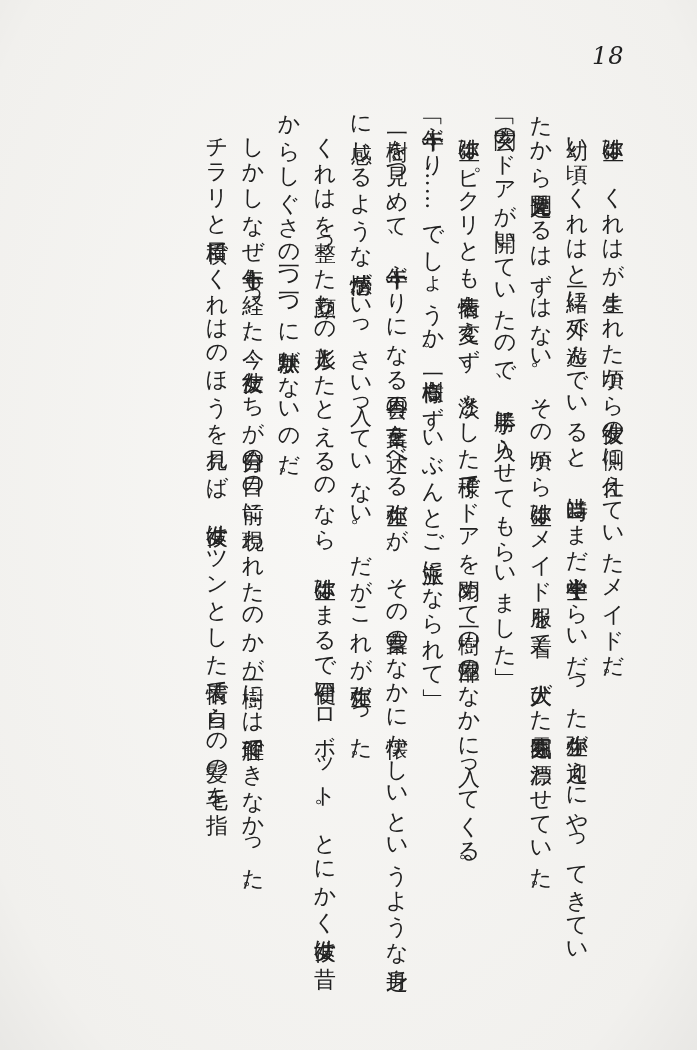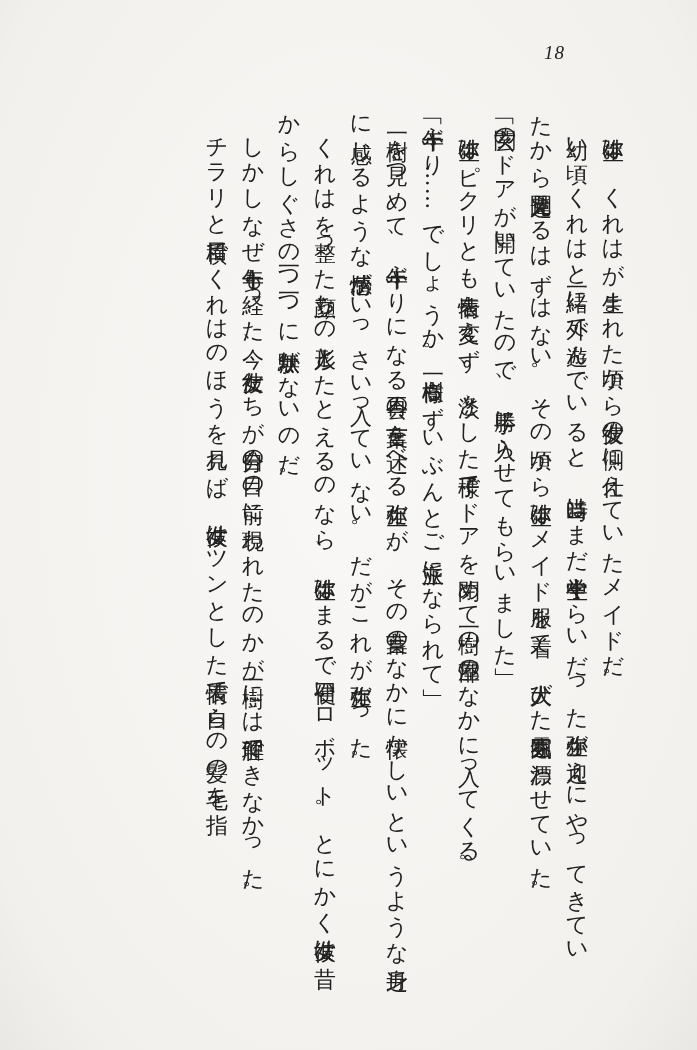--- a/index.html
+++ b/index.html
@@ -20,26 +20,25 @@
   }
   
   .page {
     position: absolute;
     inset: 0;
     background: radial-gradient(ellipse at 50% 45%, rgba(255,255,255,0.35) 0%, rgba(0,0,0,0.015) 85%, rgba(0,0,0,0.05) 100%);
   }
   .page-number {
     position: absolute;
     top: 42px;
-    left: 544px;
-    font-size: 19px;
+    left: 592px;
+    font-size: 24px;
     font-style: italic;
     color: var(--ink);
     letter-spacing: 1px;
-    font-family: Liberation Serif, serif;
   }
   .text-block {
     position: absolute;
     top: 100px;
     right: 66px;
     width: 578px;
     height: 870px;
     writing-mode: vertical-rl;
     -webkit-writing-mode: vertical-rl;
     text-orientation: mixed;

